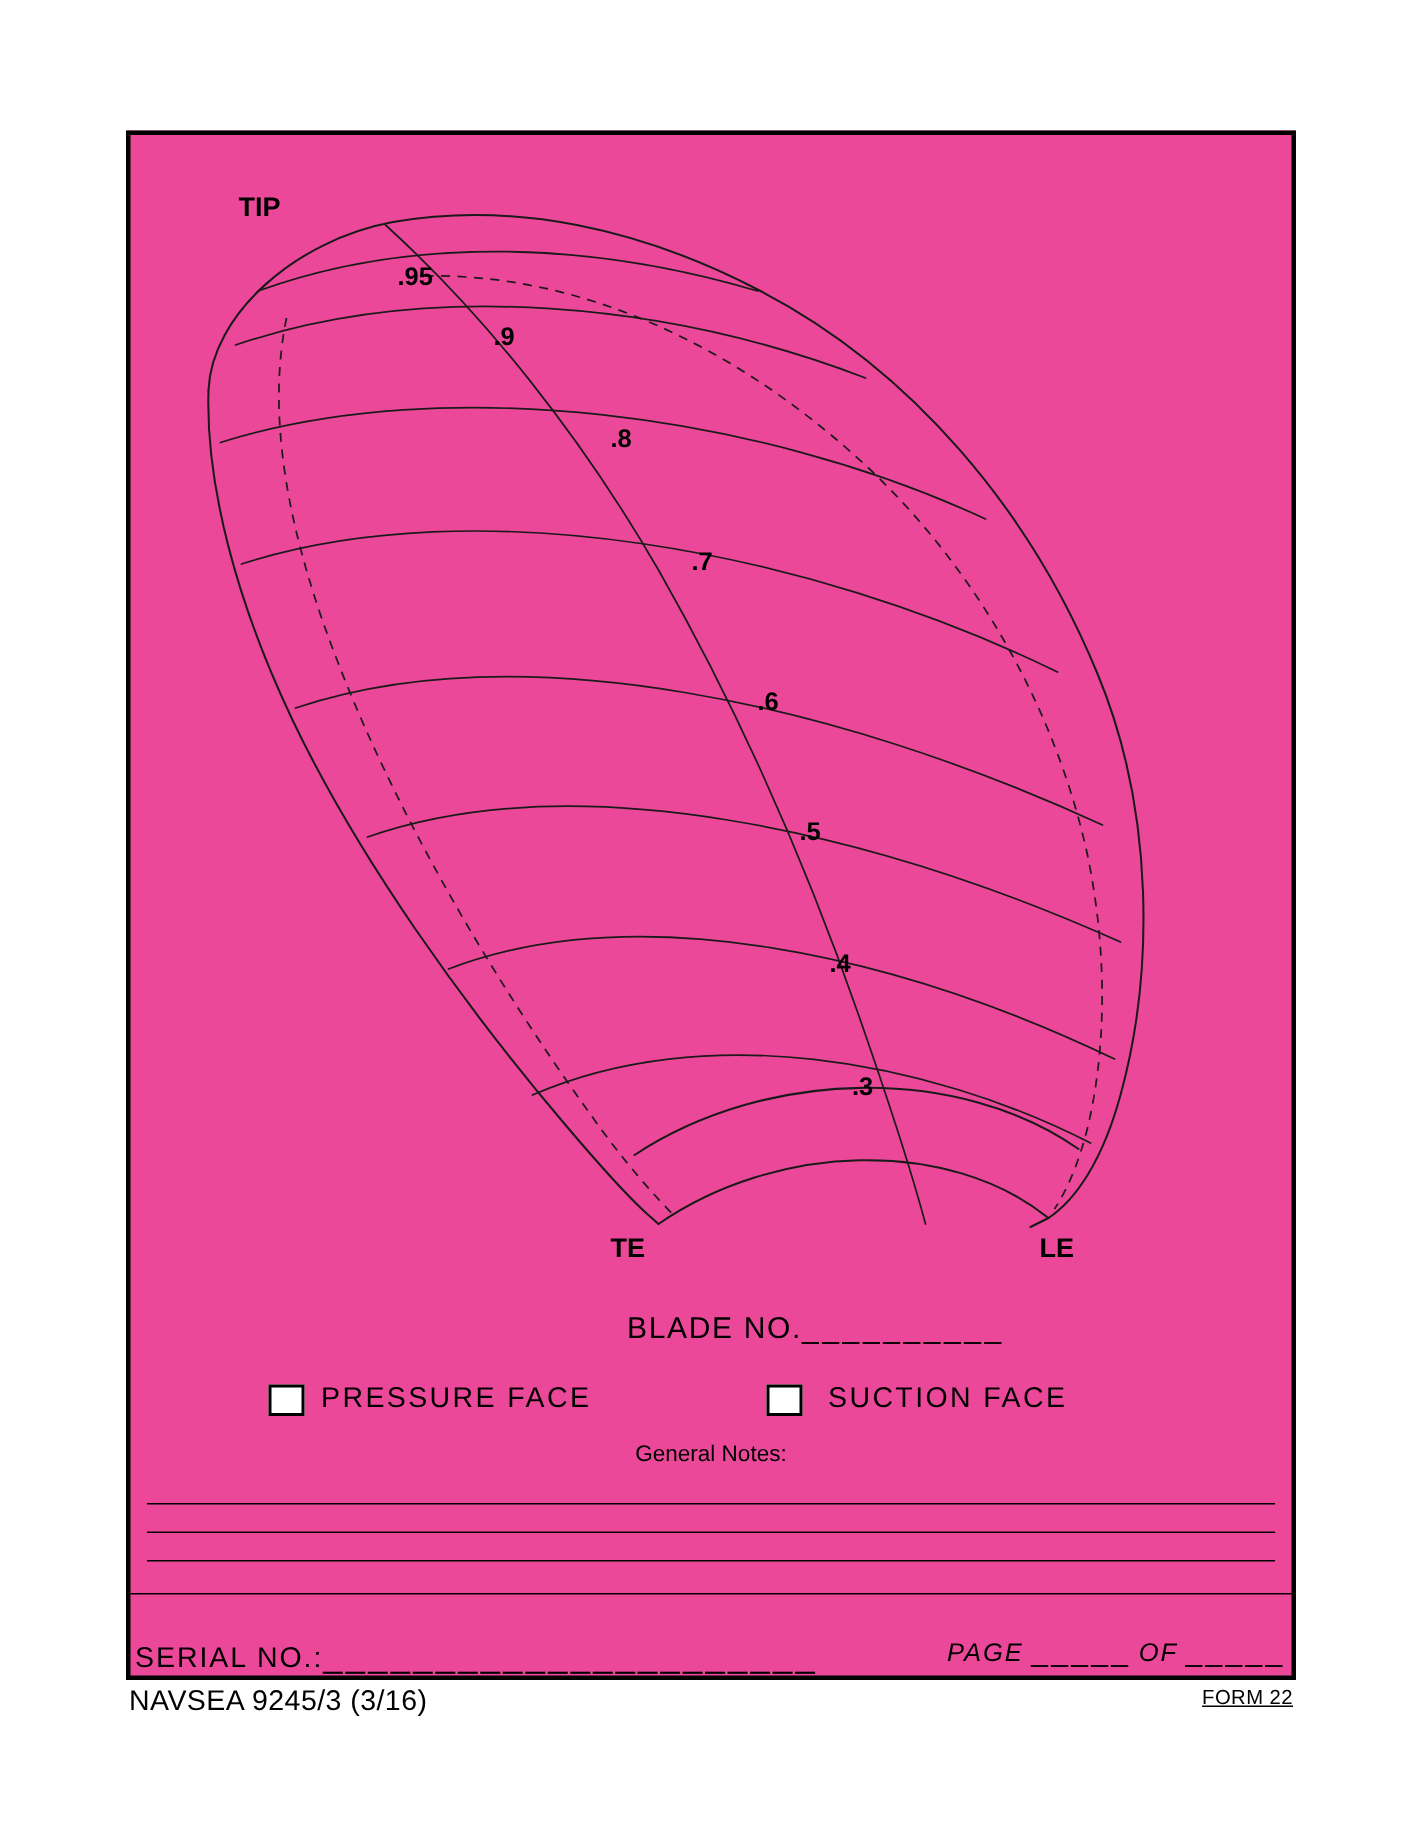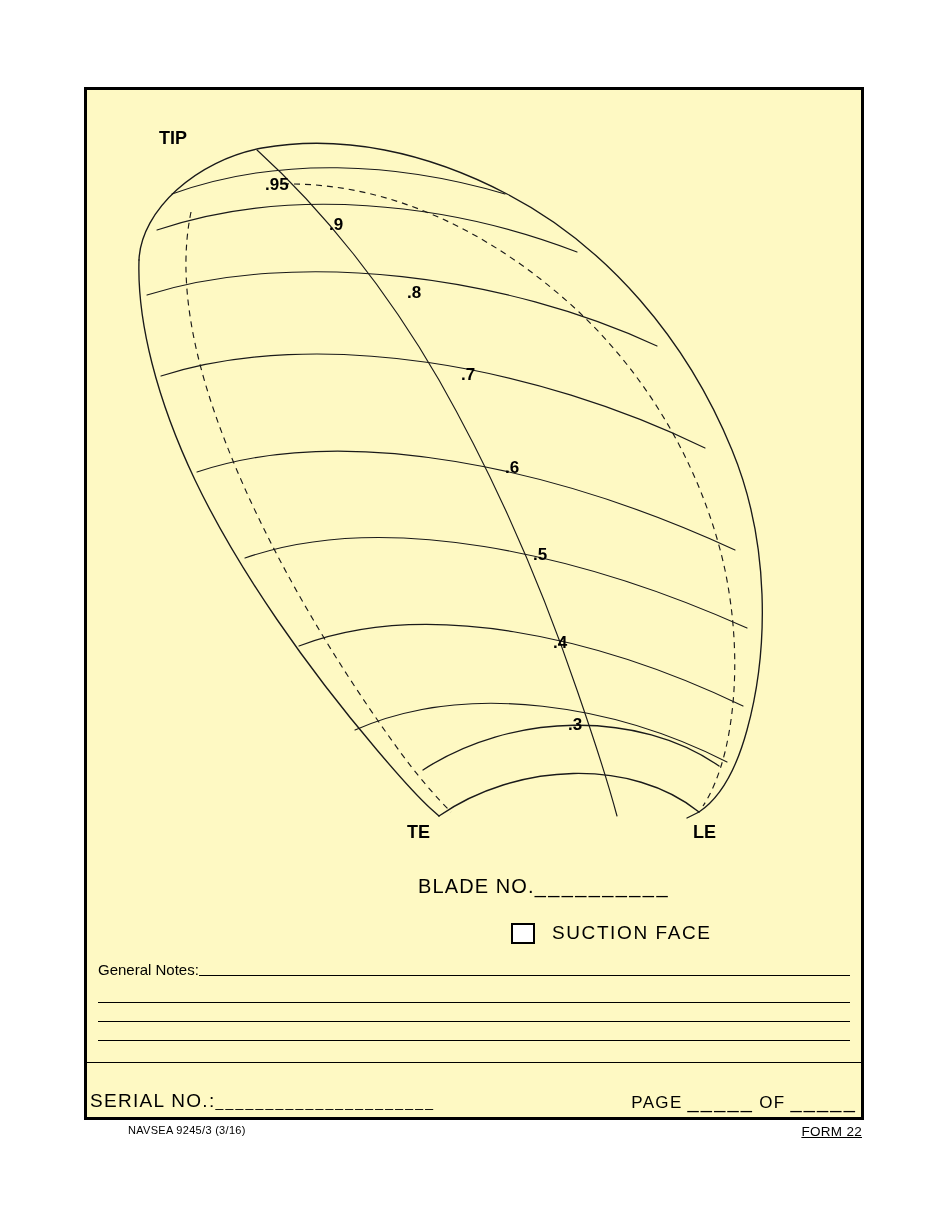--- a/index.html
+++ b/index.html
@@ -18,21 +18,21 @@
 
   
   #form-frame {
     position: absolute;
     left: 84px;
     top: 87px;
     width: 780px;
     height: 1033px;
     border: 3px solid #000000;
     box-sizing: border-box;
-    background: #fef9c3;
+    background: #ec4899;
   }
 
   
   #blade-diagram {
     position: absolute;
     left: 0;
     top: 0;
     width: 774px;
     height: 760px;
   }
@@ -121,22 +121,23 @@
 
   
   #notes-block {
     position: absolute;
     left: 11px;
     top: 872px;
     width: 752px;
   }
   #notes-first-line {
     display: flex;
-    align-items: flex-start;
+    align-items: center;
     height: 22px;
+    flex-direction: column;
   }
   .notes-label {
     font-size: 15px;
     white-space: nowrap;
     line-height: 15px;
   }
   .notes-rule {
     flex: 1;
     border-bottom: 1.4px solid #000000;
     margin-left: 0px;
@@ -172,57 +173,57 @@
     top: 0;
     display: flex;
     align-items: baseline;
     white-space: nowrap;
   }
   .serial-label {
     font-size: 19px;
     letter-spacing: 1.3px;
   }
   .serial-blank {
-    font-size: 14px;
+    font-size: 23px;
     letter-spacing: 2.2px;
   }
   #page-block {
     position: absolute;
     right: 4px;
     top: 0;
     display: flex;
     align-items: baseline;
     gap: 5px;
     white-space: nowrap;
   }
   .page-text {
     font-size: 17px;
     letter-spacing: 1.3px;
+    font-style: italic;
   }
   .page-blank {
     font-size: 20px;
     letter-spacing: 2.2px;
   }
 
   
   #form-footer {
     position: absolute;
     left: 84px;
     top: 1124px;
     width: 780px;
     height: 22px;
   }
   #form-code {
     position: absolute;
     left: 2px;
     top: 0;
-    font-size: 11px;
+    font-size: 19px;
     letter-spacing: 0.3px;
     white-space: nowrap;
-    margin-left: 42px;
   }
   #form-number {
     position: absolute;
     right: 2px;
     top: 0;
     font-size: 13.5px;
     letter-spacing: 0.3px;
     white-space: nowrap;
     text-decoration: underline;
   }
@@ -291,20 +292,24 @@
       <text class="edge-label" x="320" y="748">TE</text>
       <text class="edge-label" x="606" y="748">LE</text>
     </svg>
   </div>
 
   <div id="blade-no-row">
     <span class="blade-no-text">BLADE NO.</span><span class="blade-no-blank">__________</span>
   </div>
 
   <div id="face-row">
+    <div class="face-option" id="face-pressure">
+      <span class="face-checkbox"></span>
+      <span class="face-label">PRESSURE FACE</span>
+    </div>
     <div class="face-option" id="face-suction">
       <span class="face-checkbox"></span>
       <span class="face-label">SUCTION FACE</span>
     </div>
   </div>
 
   <div id="notes-block">
     <div id="notes-first-line">
       <span class="notes-label">General Notes:</span>
       <span class="notes-rule"></span>

